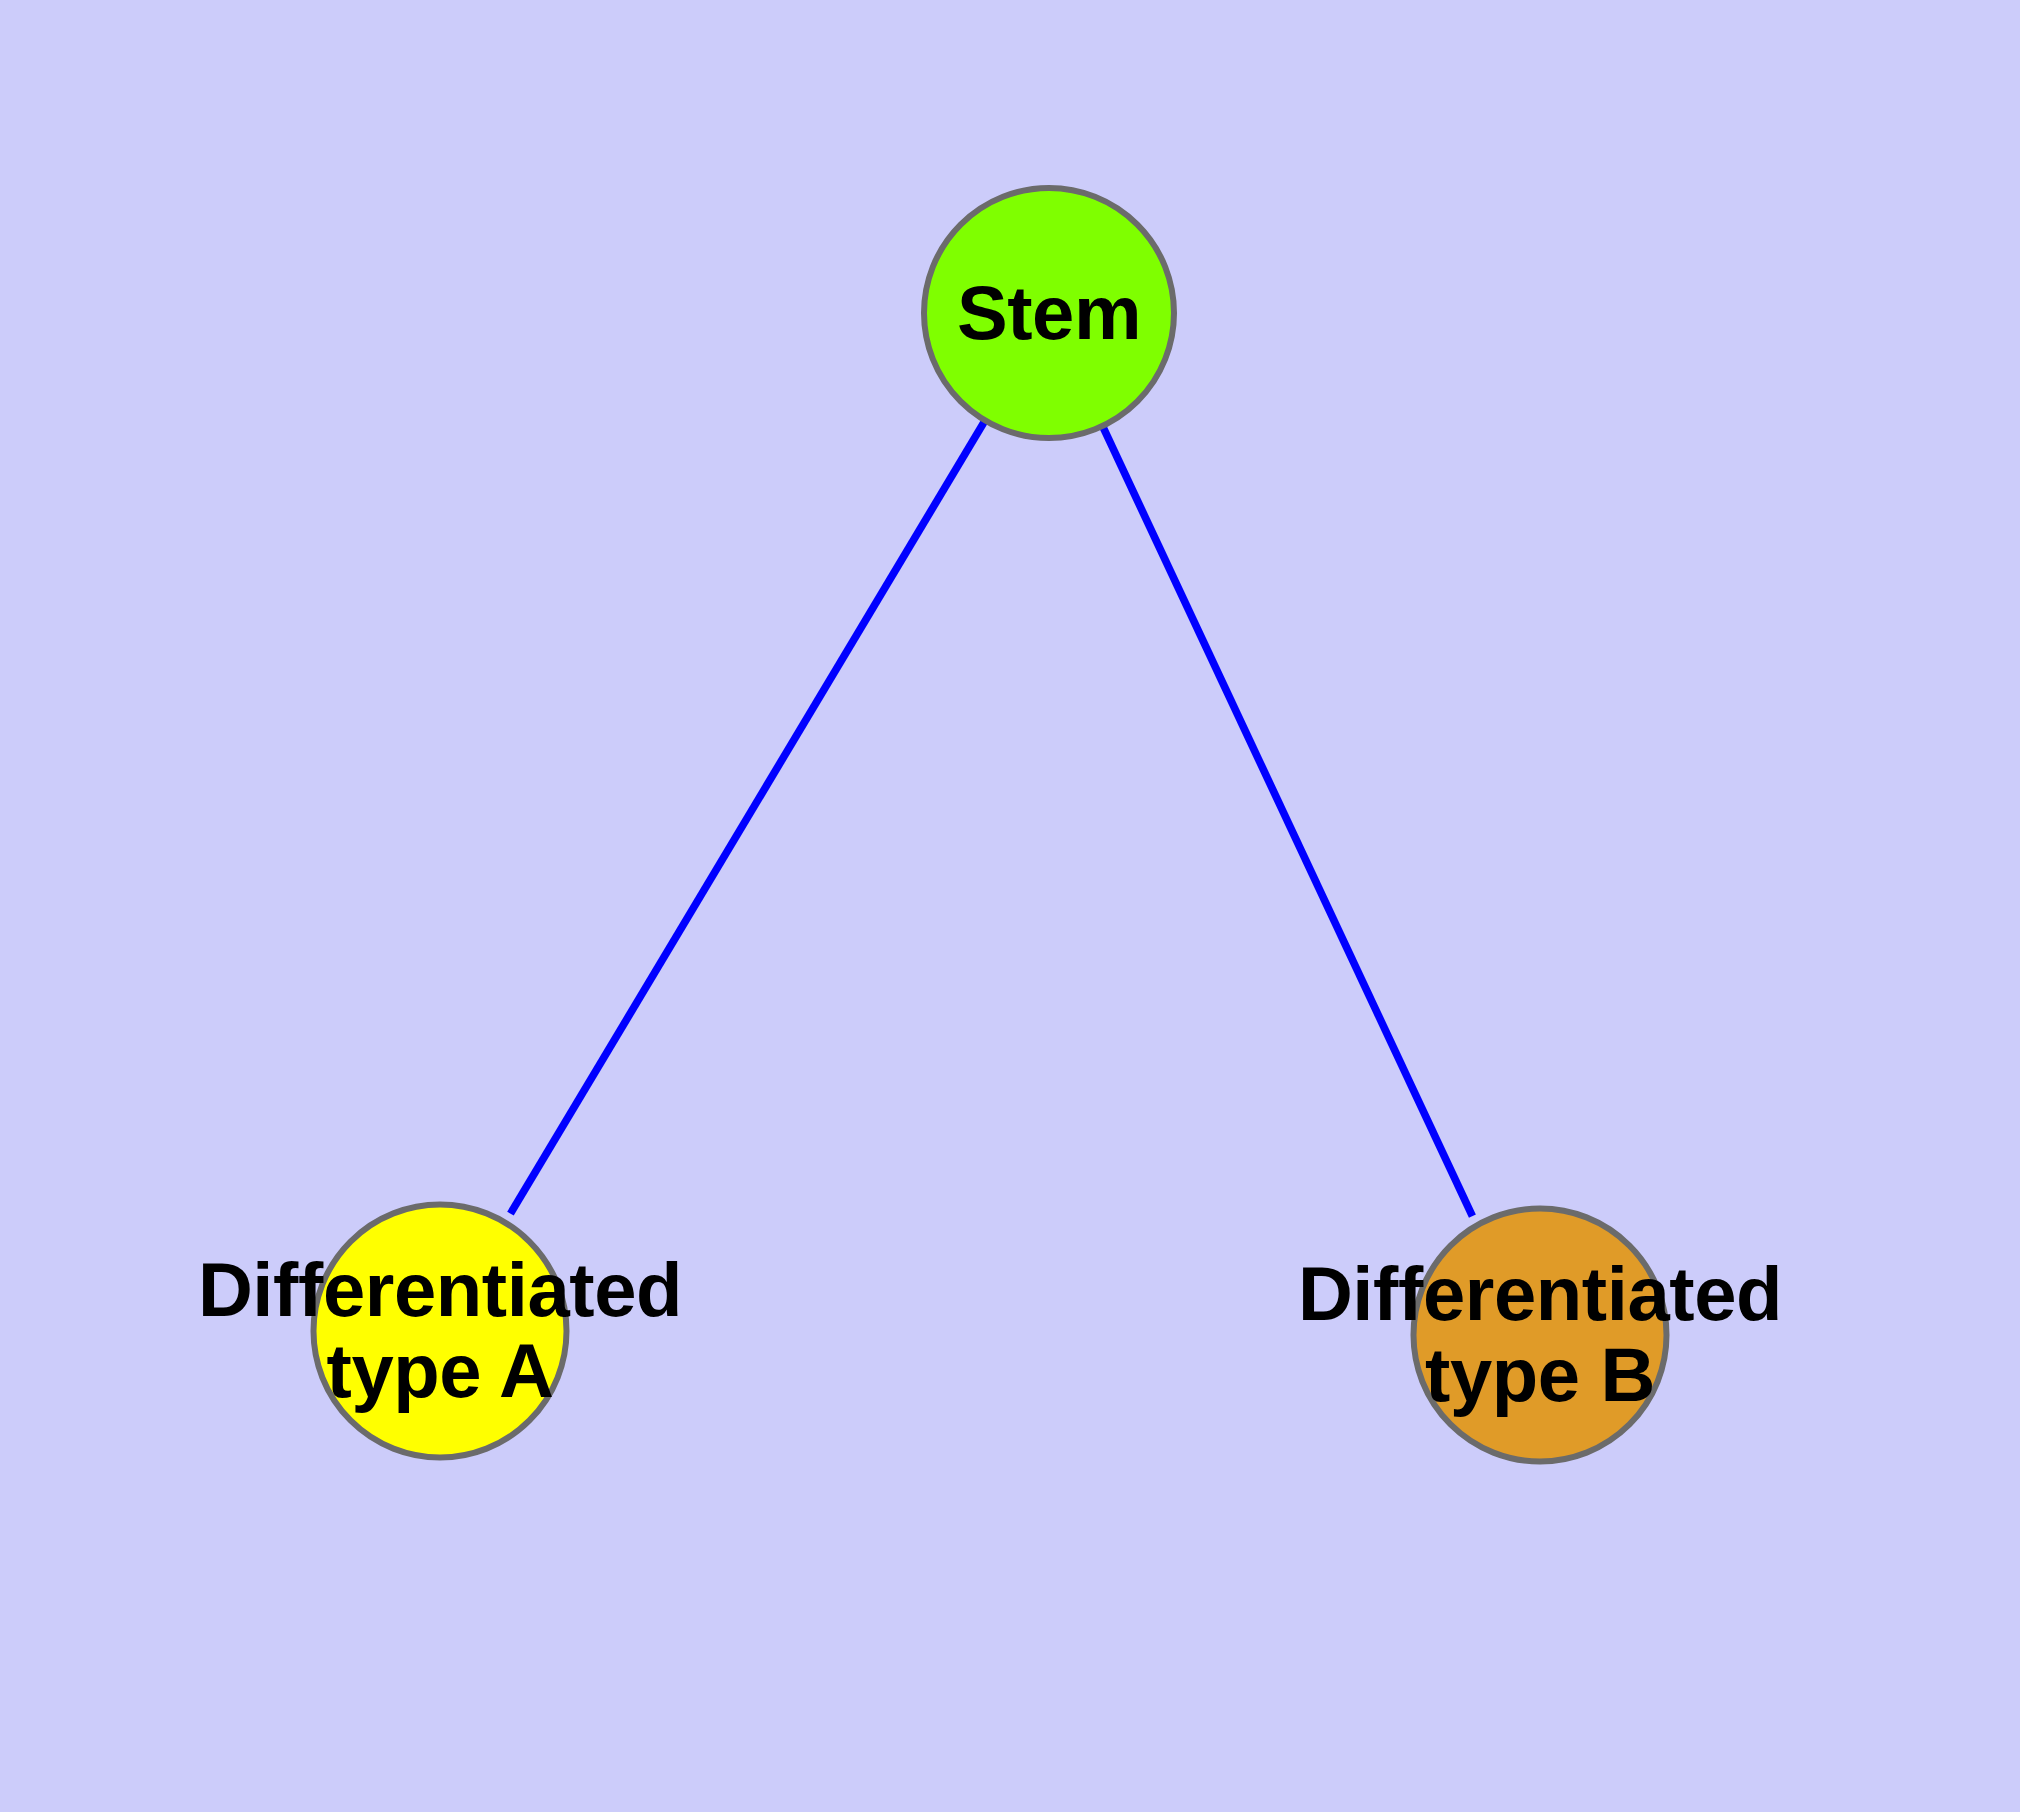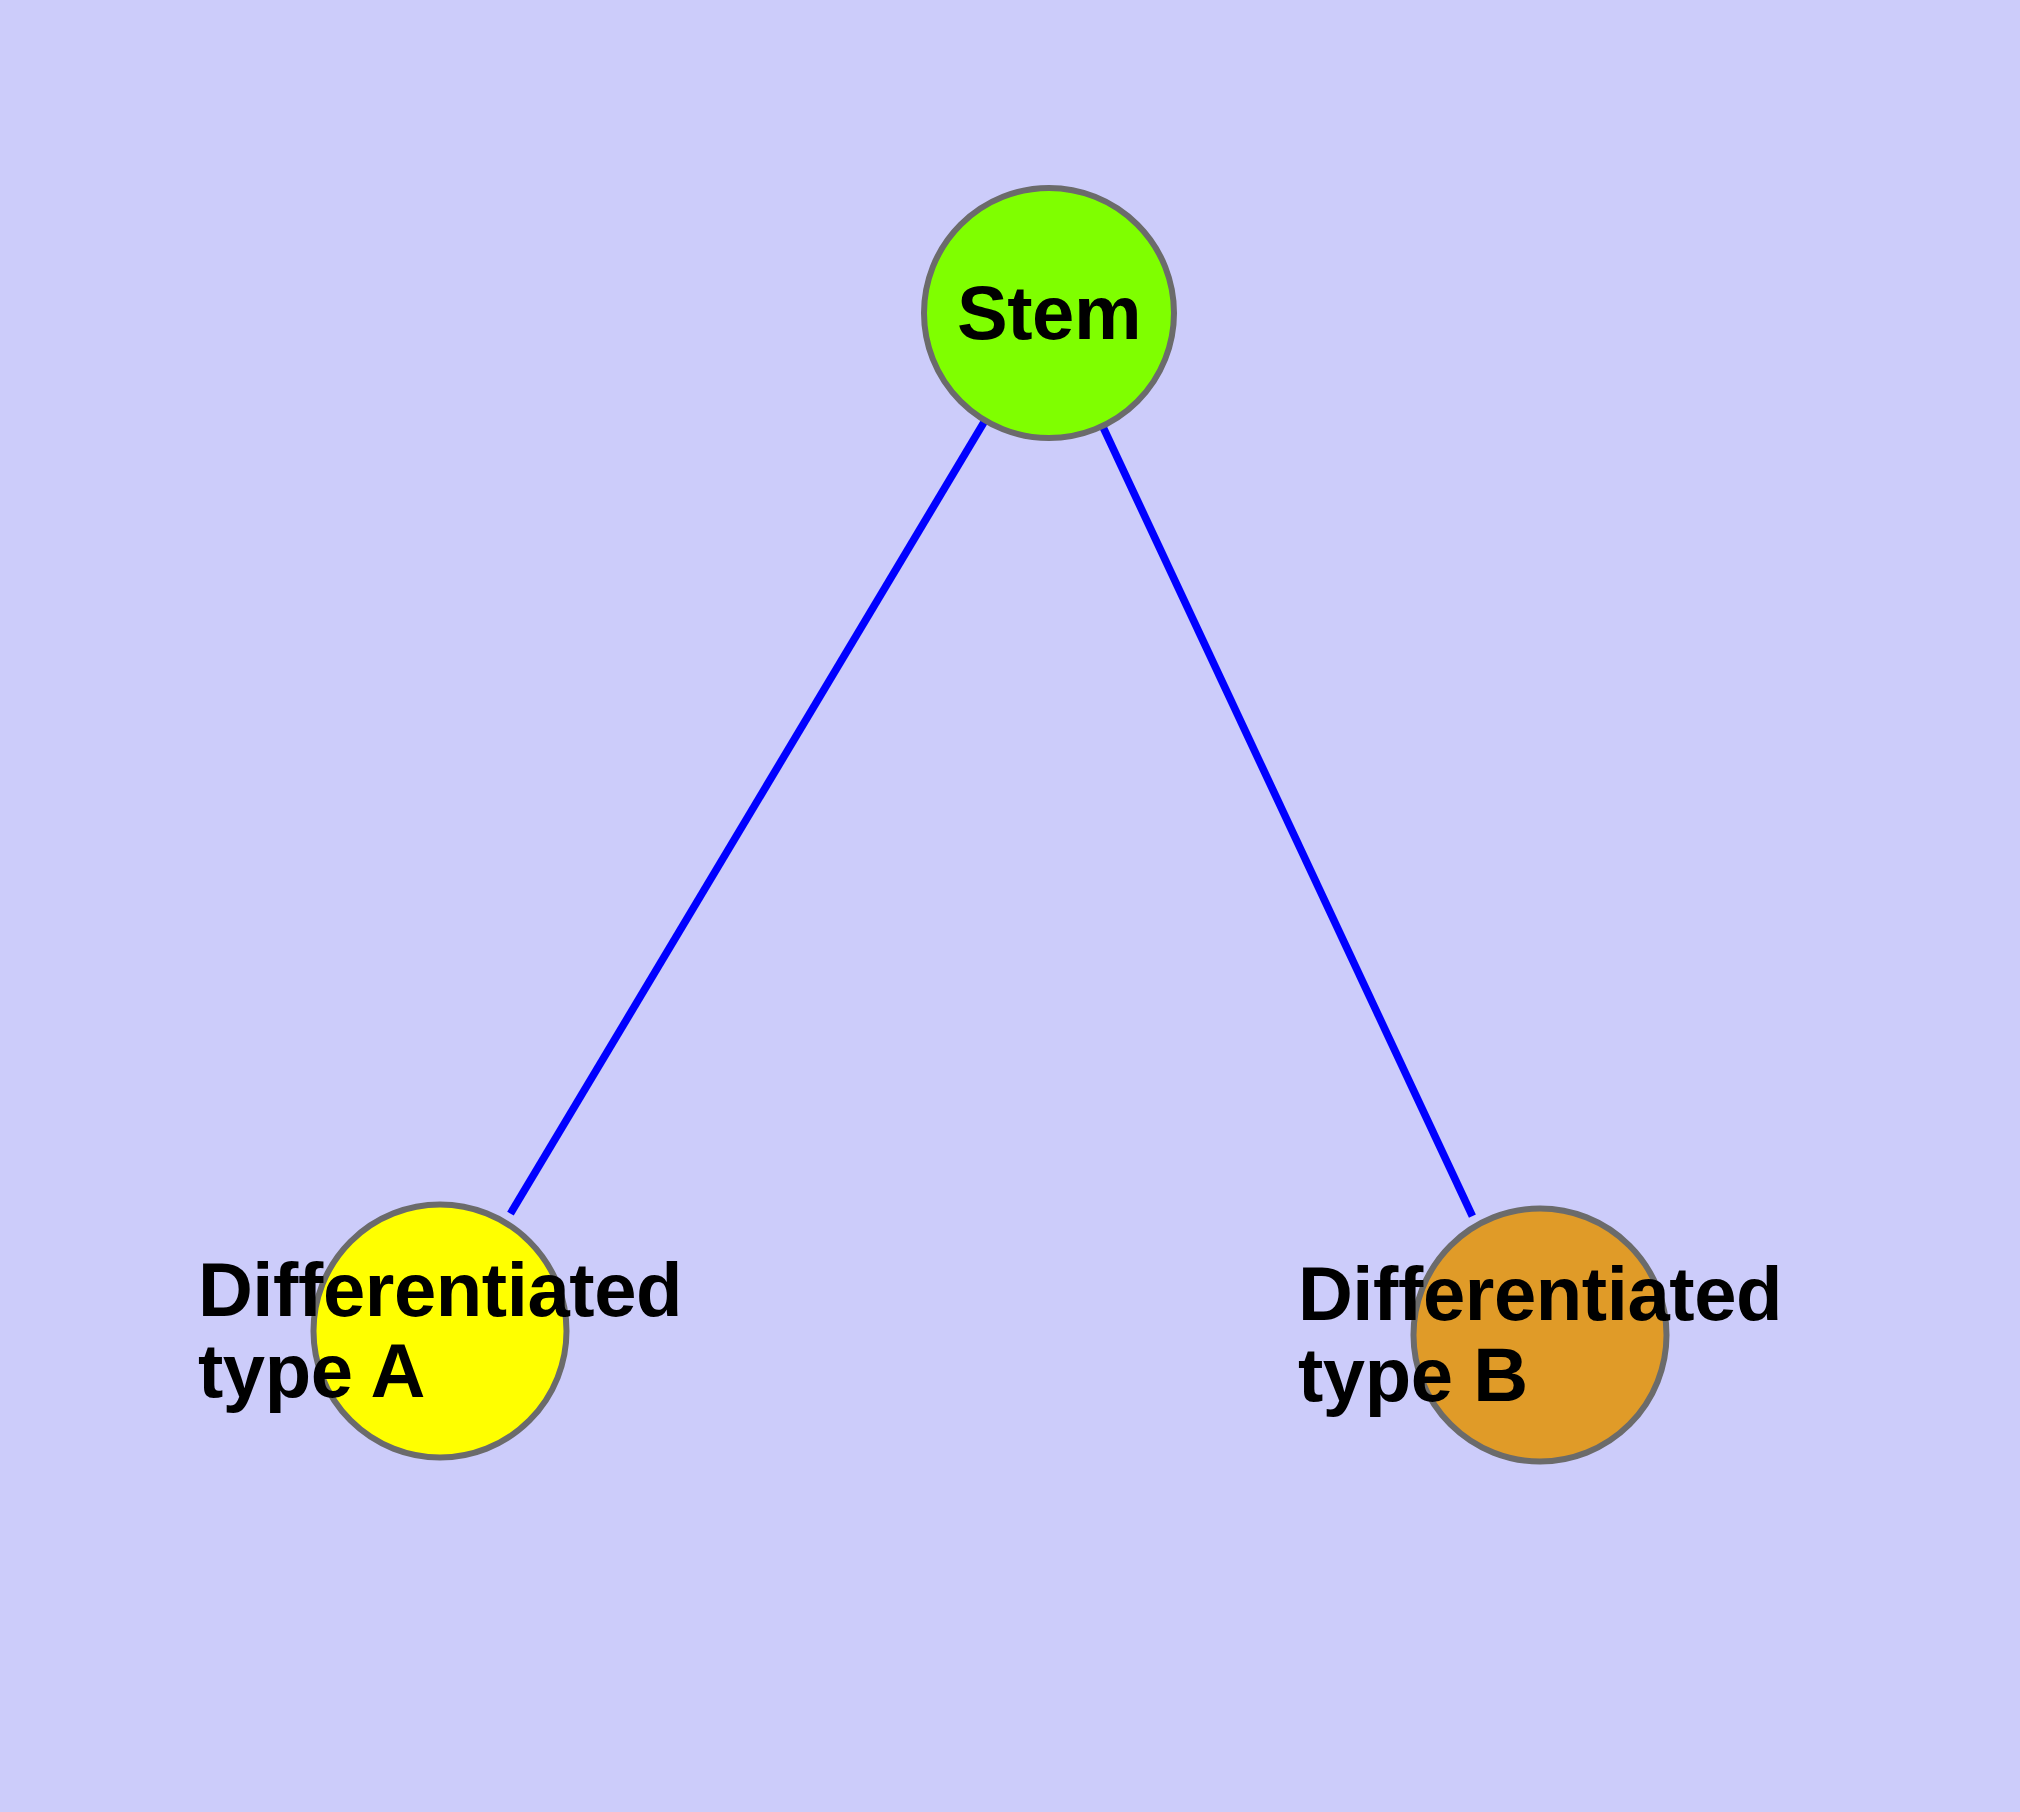--- a/index.html
+++ b/index.html
@@ -34,21 +34,21 @@
     border-radius: 50%;
     box-sizing: border-box;
     border: 6px solid #6b6b6b;
   }
   .node-label {
     position: absolute;
     left: 50%;
     top: 50%;
     transform: translate(-50%, -50%);
     white-space: pre;
-    text-align: left;
+    text-align: center;
     font-weight: bold;
     color: #000000;
     line-height: 1.06;
     letter-spacing: -0.4px;
   }
   
   #node-stem {
     left: 1049px;
     top: 313px;
   }

